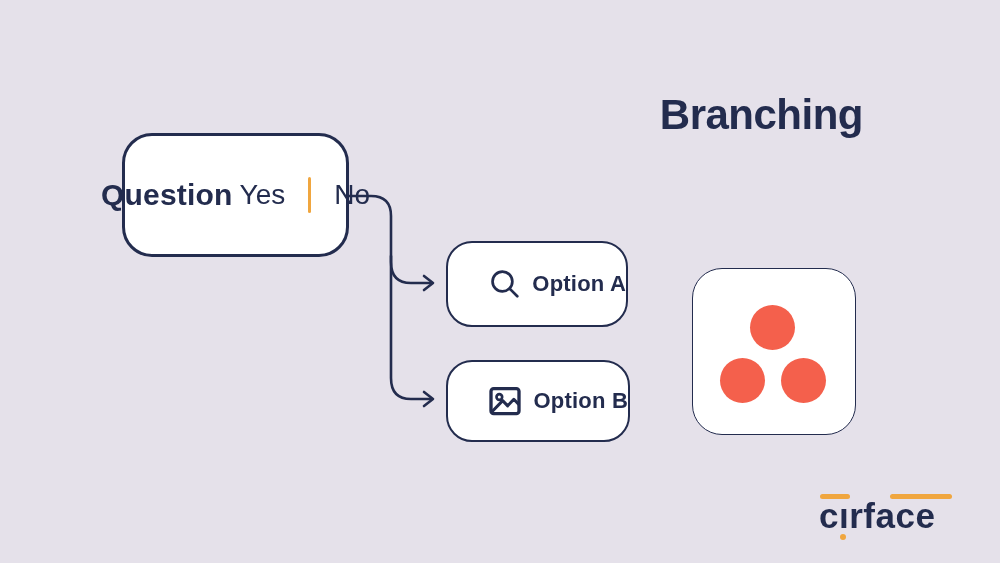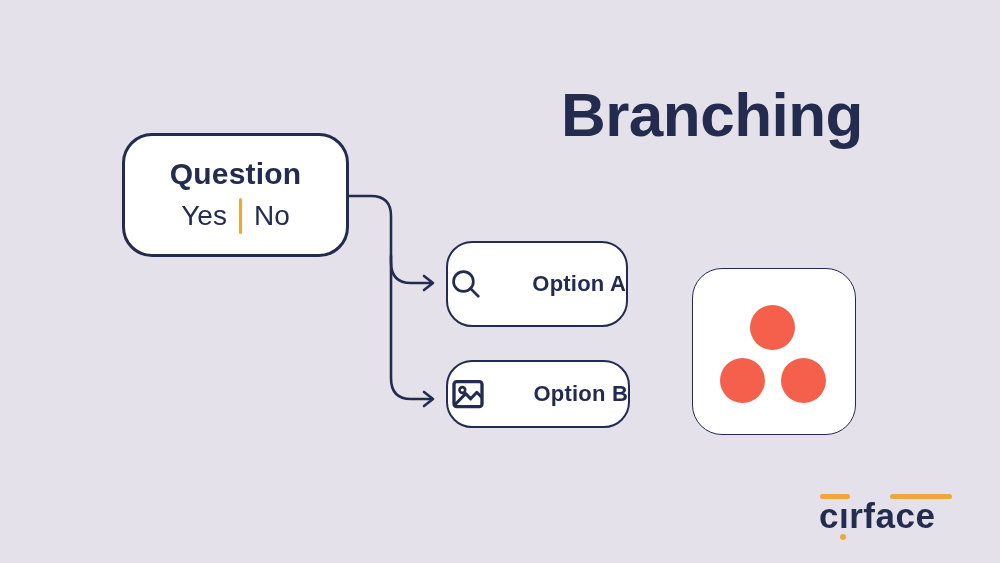--- a/index.html
+++ b/index.html
@@ -31,78 +31,78 @@
   
   .question-box {
     position: absolute;
     left: 122px; top: 133px;
     width: 227px; height: 124px;
     background: var(--card, #ffffff);
     border: 3px solid var(--navy, #232c4e);
     border-radius: 30px;
     box-sizing: border-box;
     display: flex;
-    flex-direction: column;
+    flex-direction: row;
     align-items: center;
     justify-content: center;
     gap: 7px;
   }
   .question-label {
     font-size: 30px;
     font-weight: 700;
     letter-spacing: 0.2px;
   }
   .yes-no-row {
     display: flex;
     align-items: center;
-    gap: 12px;
+    gap: 23px;
     font-size: 28px;
     font-weight: 500;
   }
   .yn-divider {
     width: 3px;
     height: 36px;
     border-radius: 2px;
     background: var(--orange, #f0a63f);
   }
 
   
   .option-box {
     position: absolute;
     background: var(--card, #ffffff);
     border: 2.5px solid var(--navy, #232c4e);
     border-radius: 26px;
     box-sizing: border-box;
     display: flex;
     align-items: center;
-    justify-content: space-between;
+    justify-content: flex-end;
     gap: 9px;
   }
   .option-a { left: 446px; top: 241px; width: 182px; height: 86px; }
-  .option-b { left: 446px; top: 360px; width: 184px; height: 68px; }
+  .option-b { left: 446px; top: 360px; width: 184px; height: 82px; }
   .option-label {
     font-size: 22px;
     font-weight: 700;
     letter-spacing: 0.2px;
   }
   .option-icon { display: block; }
   .option-icon * {
     fill: none;
     stroke: var(--navy, #232c4e);
     stroke-linecap: round;
     stroke-linejoin: round;
   }
 
   
   .hero-title {
     position: absolute;
     top: 80px;
     right: 137px;
     text-align: right;
-    font-size: 62px;
+    font-size: 42px;
     line-height: 70px;
     font-weight: 600;
     letter-spacing: -0.5px;
     color: var(--navy, #232c4e);
   }
 
   
   .logo-card {
     position: absolute;
     left: 692px; top: 268px;

